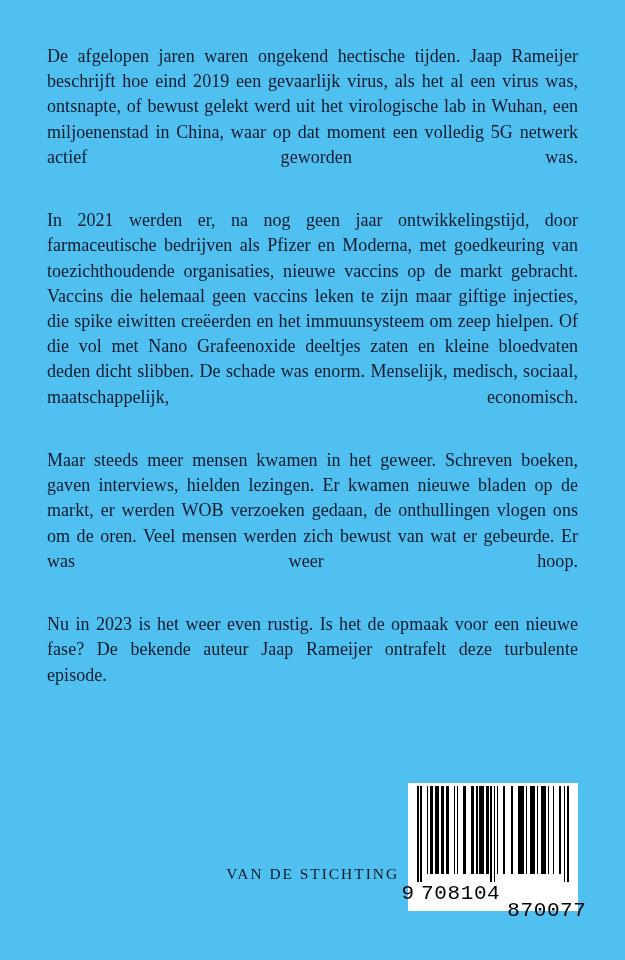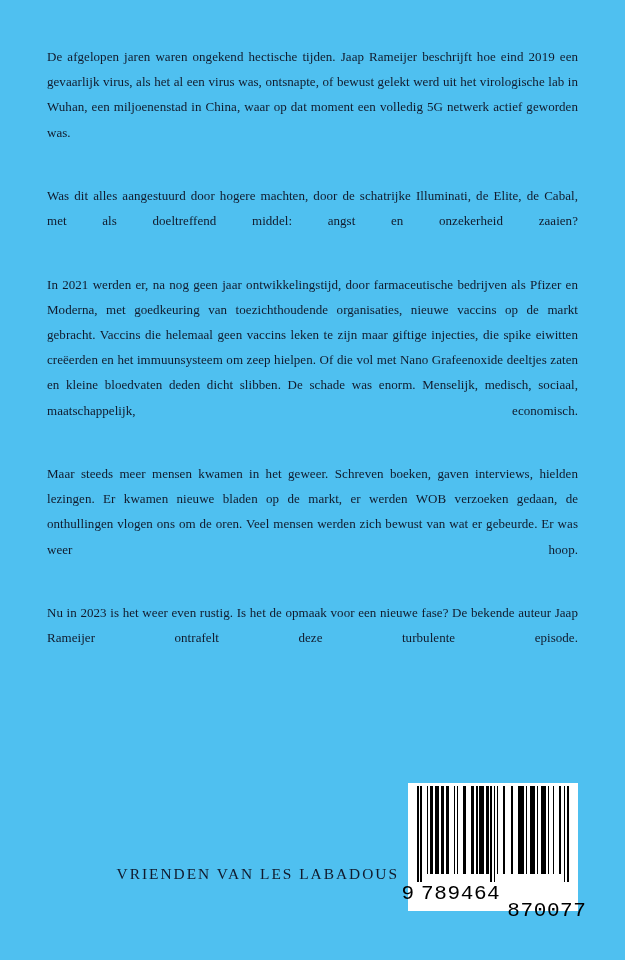--- a/index.html
+++ b/index.html
@@ -25,21 +25,21 @@
   #blurb {
     position: absolute;
     left: 47px;
     top: 44px;
     width: 531px;
   }
 
   .para {
     margin: 0 0 13px 0;
     color: #111a2c;
-    font-size: 13px;
+    font-size: 18px;
     line-height: 25.2px;
     text-align: justify;
     text-justify: inter-word;
     -webkit-hyphens: none;
     hyphens: none;
     letter-spacing: 0.05px;
     word-spacing: 0.2px;
   }
   .para:last-child { margin-bottom: 0; }
   
@@ -114,28 +114,27 @@
   #barcode-digits .d-left { padding-right: 7px; letter-spacing: 0.6px; }
   #barcode-digits .d-right { letter-spacing: 0.6px; margin-top: 33px; }
 </style>
 </head>
 <body>
 
 <div id="cover">
 
   <div id="blurb">
     <p class="para">De afgelopen jaren waren ongekend hectische tijden. Jaap Rameijer beschrijft hoe eind 2019 een gevaarlijk virus, als het al een virus was, ontsnapte, of bewust gelekt werd uit het virologische lab in Wuhan, een miljoenenstad in China, waar op dat moment een volledig 5G netwerk actief geworden was.</p>
-    <p class="para">Was dit alles aangestuurd door hogere machten, door de schatrijke Illuminati, de Elite, de Cabal, met als doeltreffend middel: angst en onzekerheid zaaien?</p>
     <p class="para">In 2021 werden er, na nog geen jaar ontwikkelingstijd, door farmaceutische bedrijven als Pfizer en Moderna, met goedkeuring van toezichthoudende organisaties, nieuwe vaccins op de markt gebracht. Vaccins die helemaal geen vaccins leken te zijn maar giftige injecties, die spike eiwitten creëerden en het immuunsysteem om zeep hielpen. Of die vol met Nano Grafeenoxide deeltjes zaten en kleine bloedvaten deden dicht slibben. De schade was enorm. Menselijk, medisch, sociaal, maatschappelijk, economisch.</p>
     <p class="para">Maar steeds meer mensen kwamen in het geweer. Schreven boeken, gaven interviews, hielden lezingen. Er kwamen nieuwe bladen op de markt, er werden WOB verzoeken gedaan, de onthullingen vlogen ons om de oren. Veel mensen werden zich bewust van wat er gebeurde. Er was weer hoop.</p>
     <p class="para">Nu in 2023 is het weer even rustig. Is het de opmaak voor een nieuwe fase? De bekende auteur Jaap Rameijer ontrafelt deze turbulente episode.</p>
   </div>
 
   <div id="publisher">
-    <div class="pub-line">VRIENDEN VAN LES LABADOUS</div>
+    <div class="pub-line">VAN DE STICHTING</div>
   </div>
 
   <div id="barcode-box">
     <div id="barcode-bars">
         <span class="bar guard" style="width: 1.6px;"></span>
         <span class="gap" style="width: 1.6px;"></span>
         <span class="bar guard" style="width: 1.6px;"></span>
         <span class="gap" style="width: 4.8px;"></span>
         <span class="bar" style="width: 1.6px;"></span>
         <span class="gap" style="width: 1.6px;"></span>
@@ -186,18 +185,18 @@
         <span class="bar" style="width: 1.6px;"></span>
         <span class="gap" style="width: 4.8px;"></span>
         <span class="bar" style="width: 1.6px;"></span>
         <span class="gap" style="width: 3.2px;"></span>
         <span class="bar guard" style="width: 1.6px;"></span>
         <span class="gap" style="width: 1.6px;"></span>
         <span class="bar guard" style="width: 1.6px;"></span>
       </div>
     <div id="barcode-digits">
       <span class="d-lead">9</span>
-      <span class="d-left">789464</span>
+      <span class="d-left">708104</span>
       <span class="d-right">870077</span>
     </div>
   </div>
 
 </div>
 
 </body></html>

